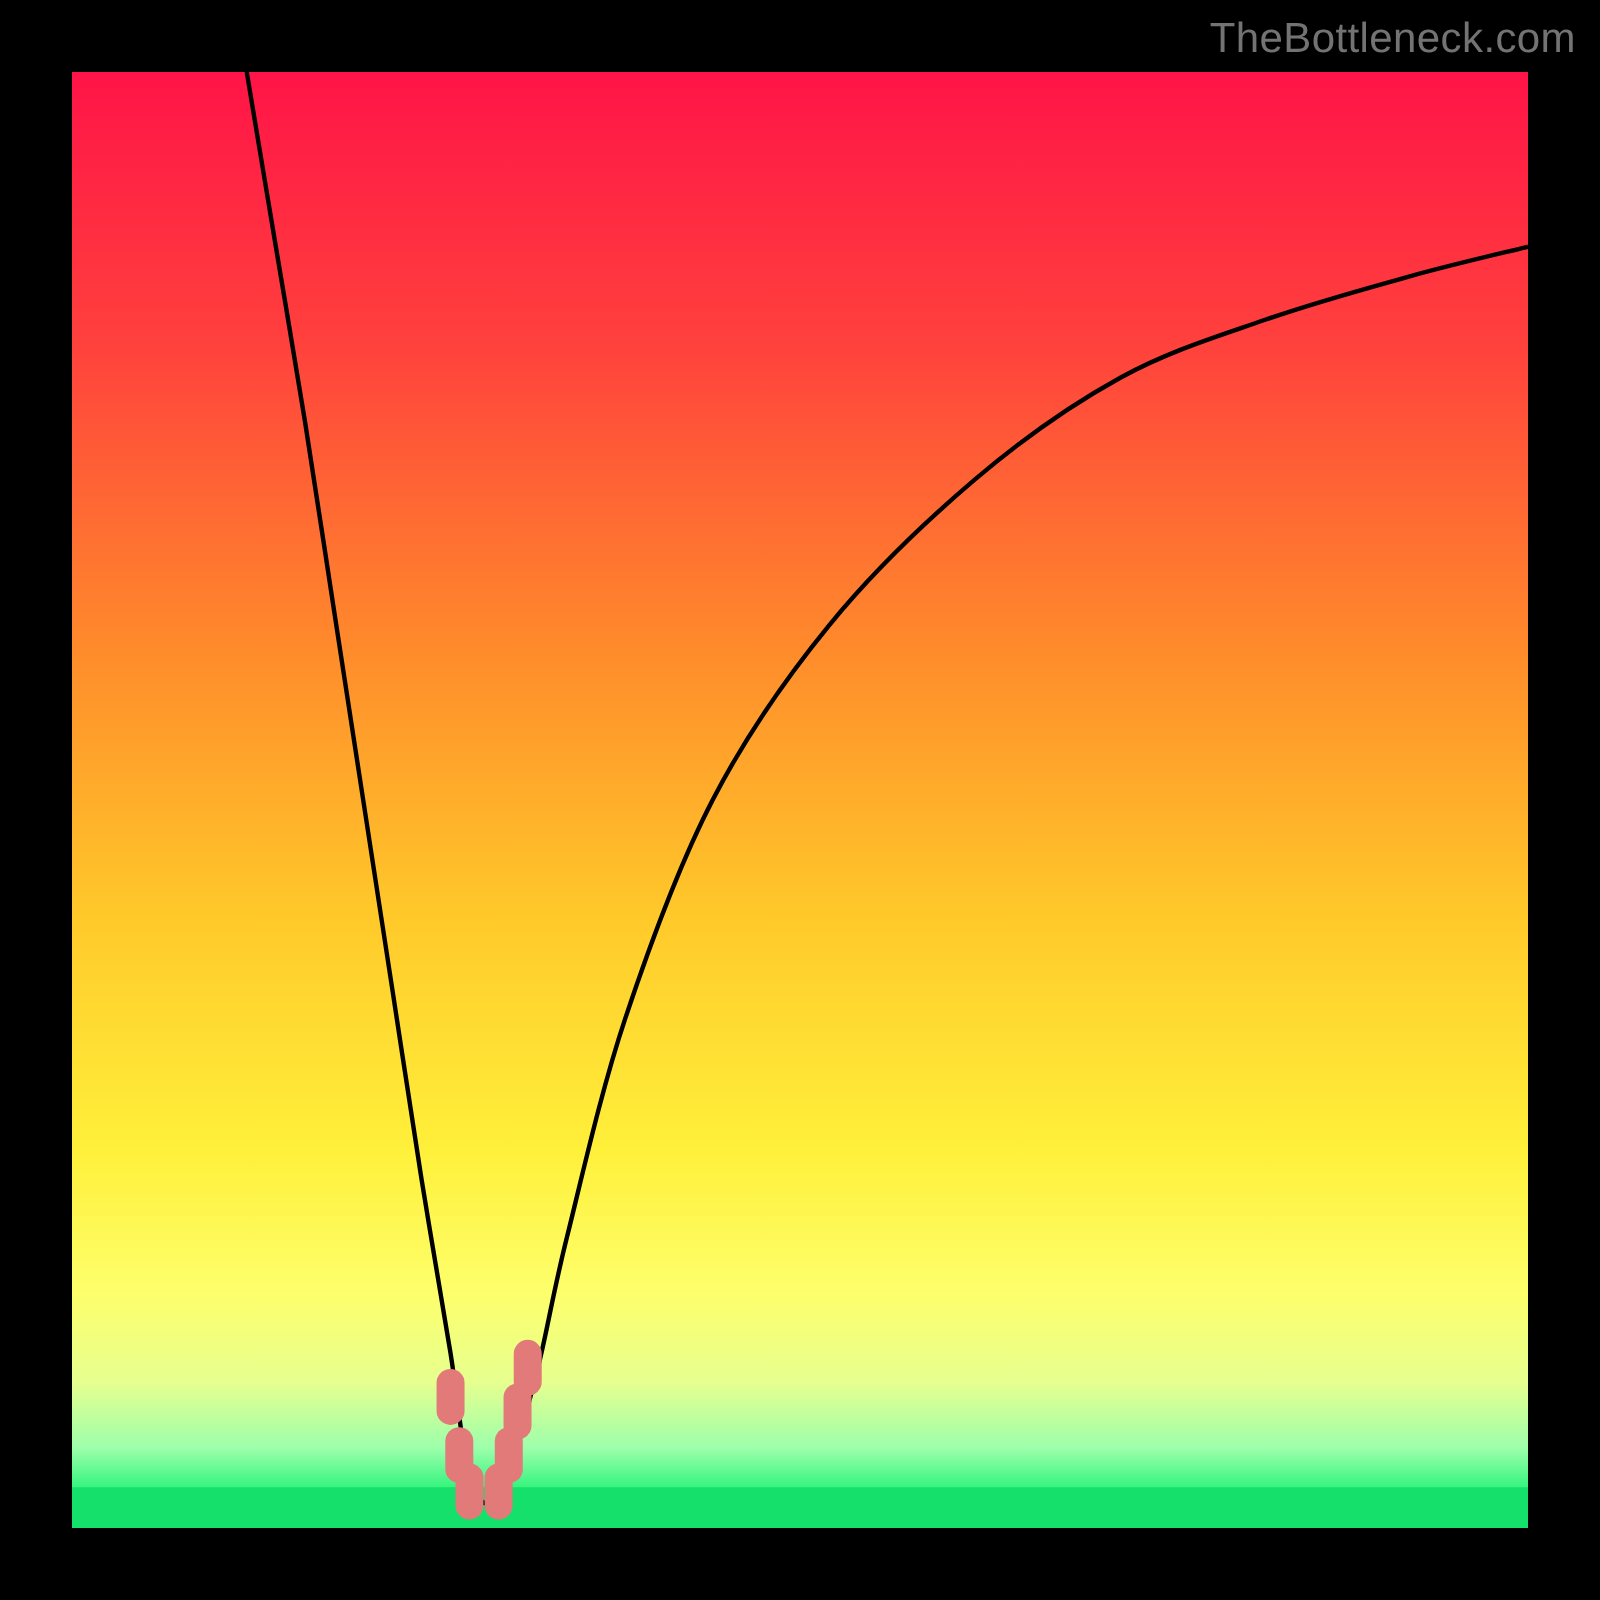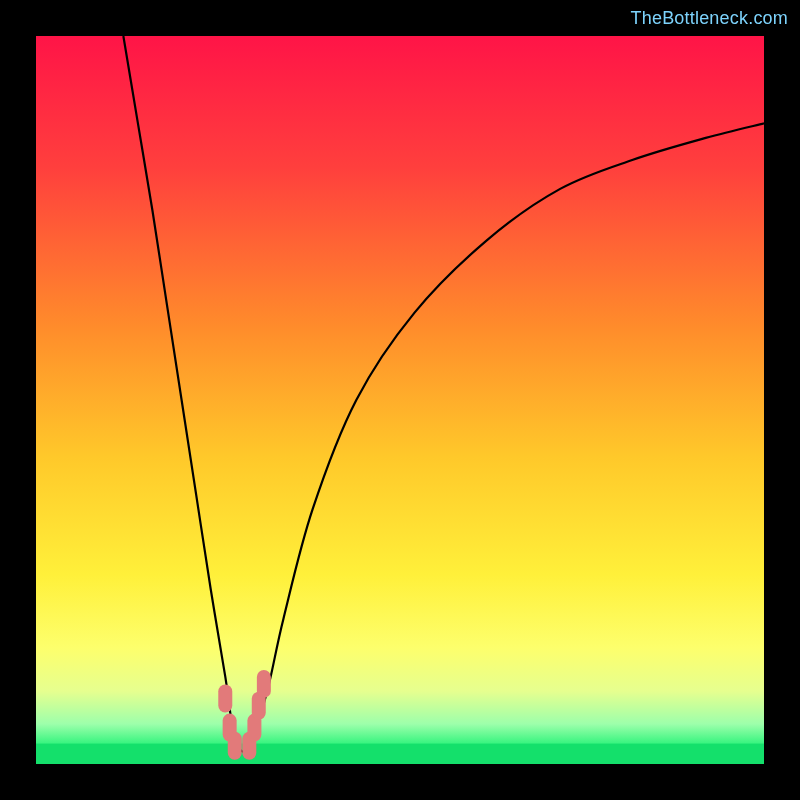--- a/index.html
+++ b/index.html
@@ -23,22 +23,22 @@
     position: absolute;
     left: 36px;
     top: 36px;
     width: 728px;
     height: 728px;
   }
   .watermark {
     position: absolute;
     top: 8px;
     right: 12px;
-    color: #7dd3fc;
-    font-size: 18px;
+    color: #737373;
+    font-size: 21px;
     font-weight: 400;
     letter-spacing: 0.2px;
     user-select: none;
   }
   svg { display: block; }
 </style>
 </head>
 <body>
 
 <div class="frame">

